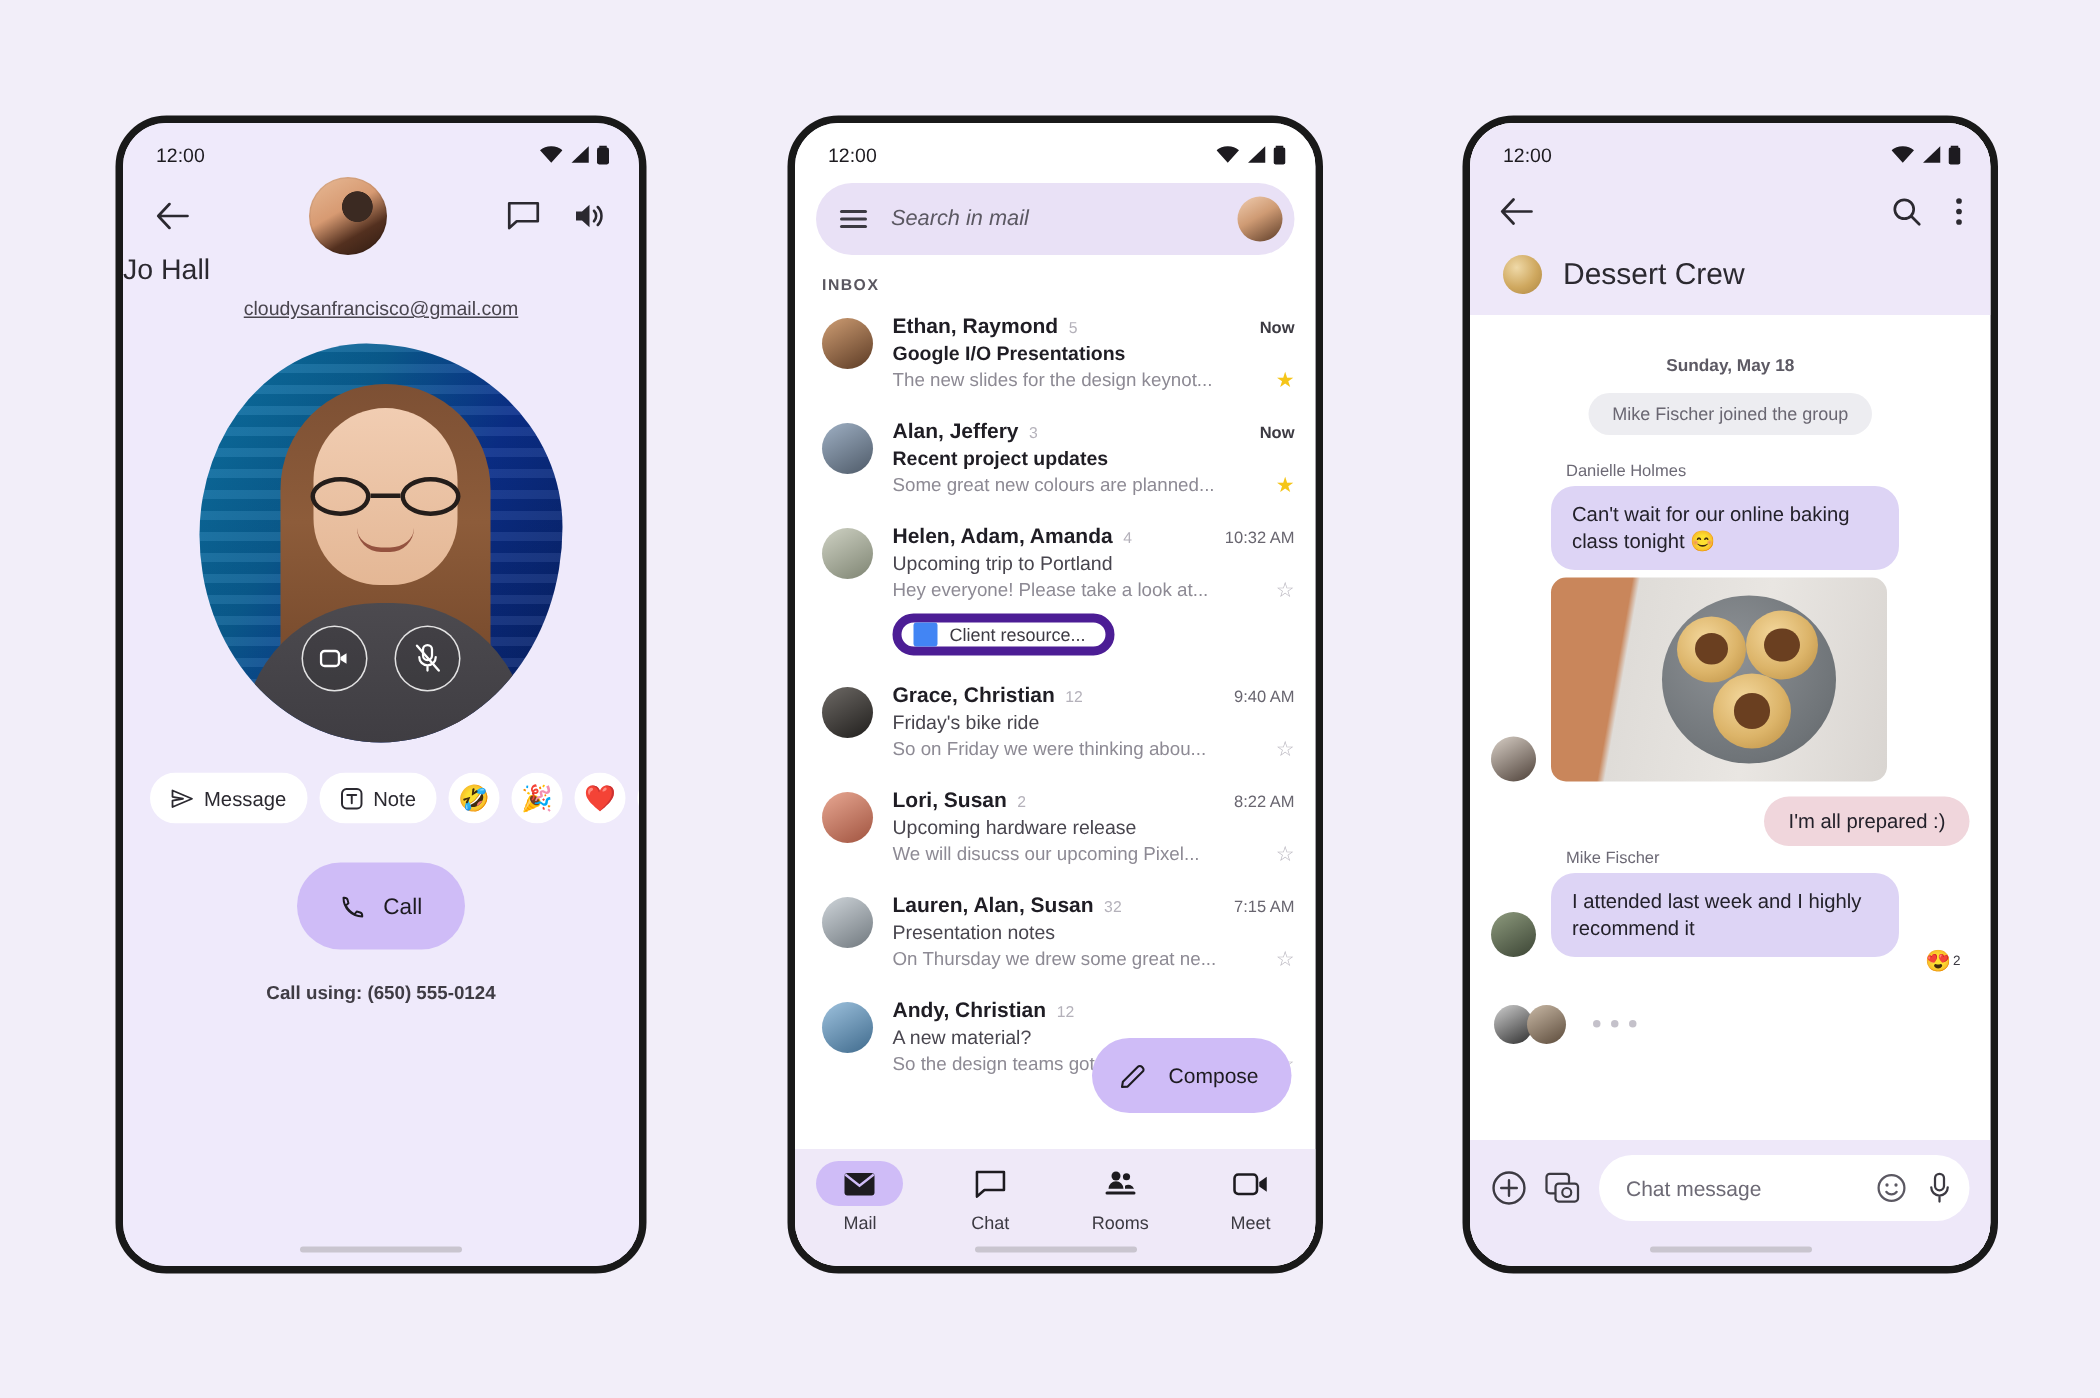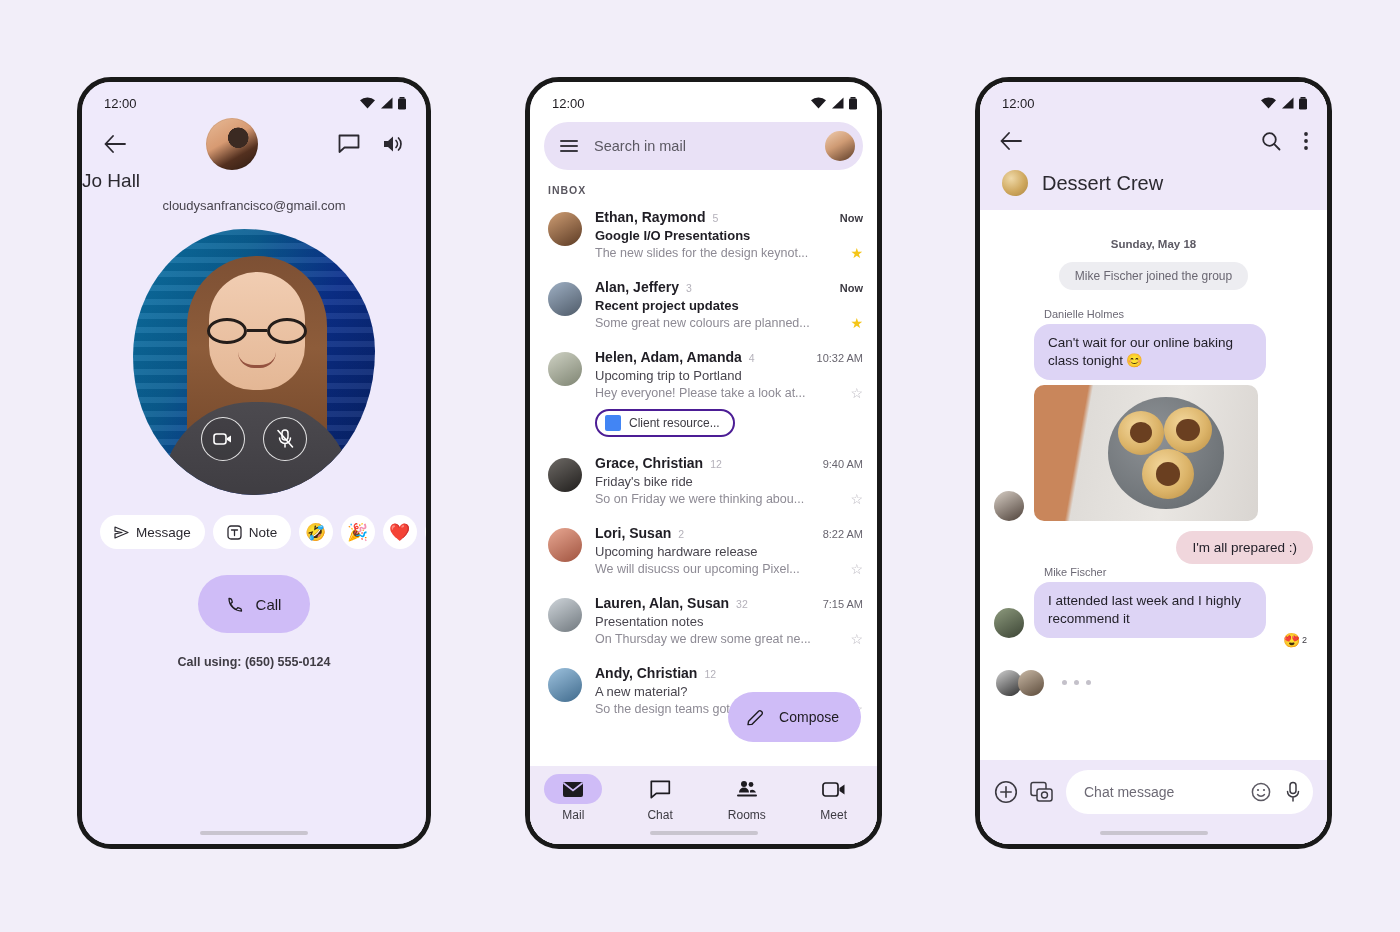--- a/index.html
+++ b/index.html
@@ -50,21 +50,21 @@
               align-items: center; justify-content: center; padding: 0; }
   .p1-topright { display: flex; align-items: center; gap: 22px; }
   .p1-avatar-sm {
     width: 52px; height: 52px; border-radius: 50%;
     background:
       radial-gradient(circle at 62% 38%, #3b2a22 0 22%, transparent 23%),
       linear-gradient(150deg,#e8bb97 0%, #d79a72 42%, #53301f 70%, #2d1a11 100%);
     box-shadow: inset 0 0 0 1px rgba(0,0,0,.06);
   }
   .p1-name { text-align: left; font-size: 19px; color: #2b2930; margin-top: 6px; }
-  .p1-email { text-align: center; font-size: 13px; color: #49454e; margin-top: 6px; }
+  .p1-email { text-align: center; font-size: 13px; color: #49454e; margin-top: 6px; text-decoration: underline; }
 
   .video-wrap { display: flex; justify-content: center; margin-top: 16px; }
   .video-blob {
     position: relative; width: 242px; height: 266px;
     border-radius: 46% 54% 50% 50% / 48% 46% 54% 52%;
     overflow: hidden;
     background: linear-gradient(120deg,#0d75a8 0%, #0a5e92 32%, #0b2f8c 60%, #071f5e 100%);
   }
   .video-blob .stripes {
     position: absolute; inset: 0;
@@ -138,21 +138,21 @@
     font-size: 15px; color: #1d1b20;
   }
   .call-using { text-align: center; font-size: 12.5px; color: #3f3c44;
     font-weight: 600; margin-top: 22px; }
 
   
   .p2-body { height: 100%; background: #ffffff; position: relative; }
   .searchbar {
     margin: 4px 14px 0 14px; height: 48px; border-radius: 26px;
     background: #e9e1f6; display: flex; align-items: center; gap: 16px;
-    padding: 0 8px 0 16px; cursor: text;
+    padding: 0 8px 0 16px; cursor: text; font-style: italic;
   }
   .hamburger { width: 18px; display: flex; flex-direction: column; gap: 3px; }
   .hamburger span { display: block; height: 2px; background: #3c3a42; border-radius: 2px; }
   .search-ph { flex: 1; font-size: 14.5px; color: #5b5862; }
   .acct-avatar {
     width: 30px; height: 30px; border-radius: 50%;
     background: linear-gradient(150deg,#f0cdb0 0%,#cf9b74 45%,#5a3a26 100%);
   }
   .inbox-label { font-size: 10.5px; letter-spacing: 1px; color: #5a5760;
     padding: 14px 0 4px 18px; font-weight: 600; }
@@ -167,21 +167,21 @@
   .mail-time.dim { color: #68656f; font-weight: 400; }
   .mail-subject { font-size: 13px; font-weight: 700; color: #1f1d24; margin-top: 3px; }
   .mail-subject.reg { font-weight: 400; color: #48454e; }
   .mail-snip-row { display: flex; align-items: center; margin-top: 2px; }
   .mail-snippet { font-size: 12.5px; color: #8d8a94; flex: 1;
     overflow: hidden; white-space: nowrap; text-overflow: ellipsis; }
   .star { font-size: 14px; color: #b9b6bf; margin-left: 8px; cursor: pointer; }
   .star.on { color: #f5c518; }
   .attach-chip {
     display: inline-flex; align-items: center; gap: 8px; margin-top: 8px;
-    border: 2px solid #4c1d95; border-radius: 16px; height: 28px; padding: 0 13px 0 8px;
+    border: 6px solid #4c1d95; border-radius: 16px; height: 28px; padding: 0 13px 0 8px;
     font-size: 12px; color: #3c3a42; cursor: pointer; background: #fff;
   }
   .attach-ic { width: 16px; height: 16px; border-radius: 2px; background: #4285f4; }
   .fab-compose {
     position: absolute; right: 16px; bottom: 102px;
     display: flex; align-items: center; gap: 14px;
     height: 50px; padding: 0 22px 0 18px; border-radius: 25px;
     background: #cfbcf7; border: none; cursor: pointer;
     font-size: 14px; color: #1d1b20;
   }

